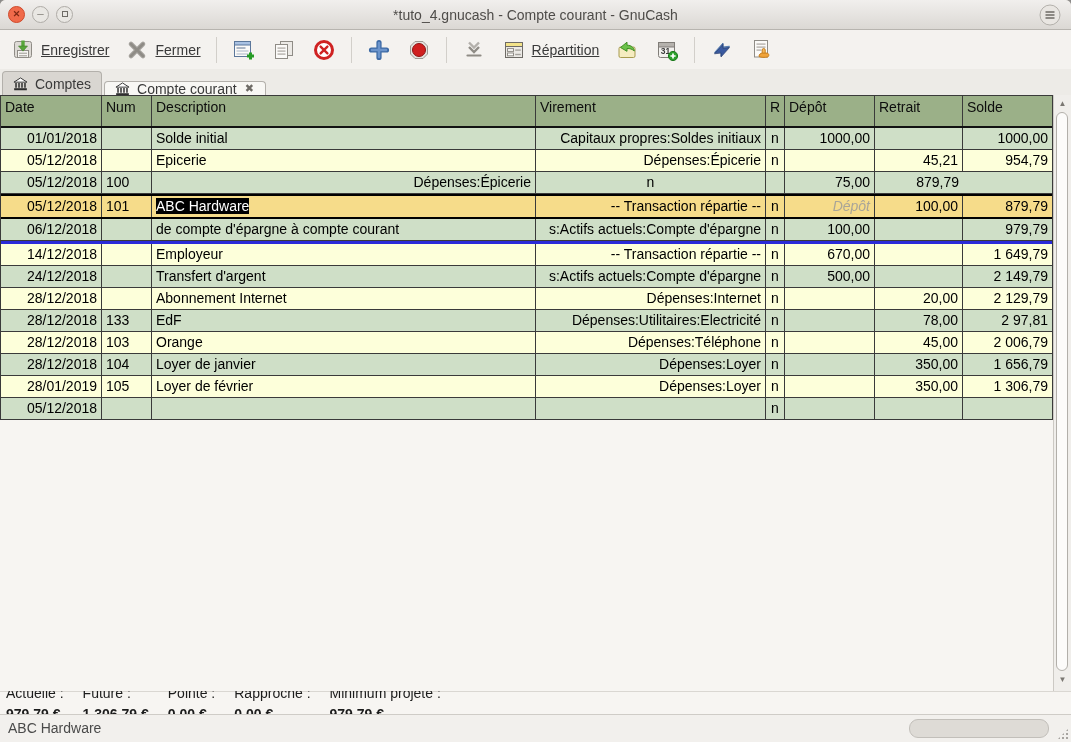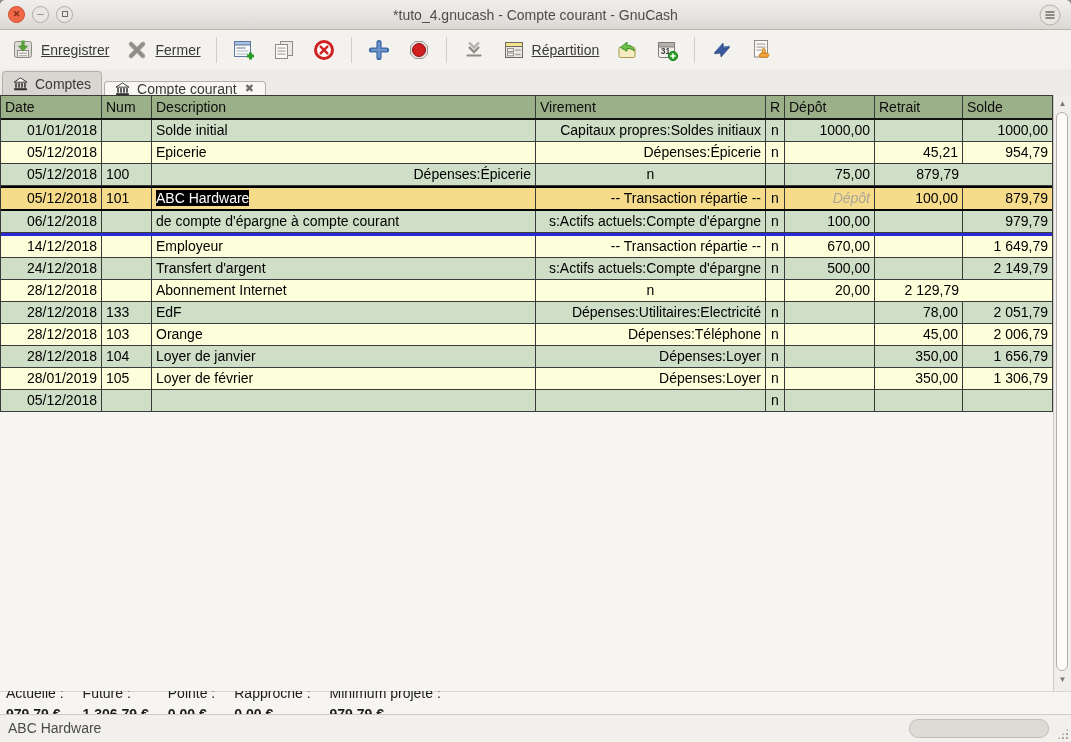--- a/index.html
+++ b/index.html
@@ -46,21 +46,21 @@
     display:flex; align-items:center; gap:7px; height:24px; padding:0 10px;
     background:#d9d6d1; border:1px solid #b3b0ab; border-bottom:none;
     border-radius:4px 4px 0 0; font-size:14px; color:#3a3a3a;
   }
   .tab.active { background:#f8f7f4; height:14px;text-align:center; }
   .tabclose { font-size:11px; color:#6e6b66; padding:0 1px; cursor:default; }
   
   .register { position:relative; flex:1 1 auto; background:#f7f5f2; overflow:hidden; }
   .rtable { position:absolute; left:0; top:0; width:1053px; border:1px solid var(--grid-border); border-bottom:none; }
   .rrow, .rheader { display:grid; grid-template-columns:101px 50px 384px 230px 19px 90px 88px auto; }
-  .rheader { background:var(--header-bg); border-bottom:2px solid #121212; height:24px; }
+  .rheader { background:var(--header-bg); border-bottom:2px solid #121212; height:32px; }
   .hcell { font-size:14px; color:#0d0d0d; line-height:22px; padding:0 4px; border-right:1px solid var(--grid-border); overflow:hidden; white-space:nowrap; }
   .hcell:last-child { border-right:none; }
   .rrow { height:22px; border-bottom:1px solid var(--grid-border); }
   .rrow.green { background:var(--row-green); }
   .rrow.yellow { background:var(--row-yellow); }
   .rrow.sel { background:var(--row-selected); height:25px; border-top:2px solid #000; border-bottom:2px solid #000; }
   .rcell { font-size:14px; color:#000; line-height:21px; padding:0 4px; border-right:1px solid var(--grid-border); overflow:hidden; white-space:nowrap; }
   .rcell:last-child { border-right:none; }
   .rrow.sel .rcell { line-height:21px; }
   .al-r { text-align:right; }
@@ -344,34 +344,35 @@
             <div class="rcell al-r">s:Actifs actuels:Compte d'épargne</div>
             <div class="rcell al-c">n</div>
             <div class="rcell al-r">500,00</div>
             <div class="rcell al-r"></div>
             <div class="rcell al-r">2 149,79</div>
           </div>
           <div class="rrow yellow">
             <div class="rcell al-r">28/12/2018</div>
             <div class="rcell"></div>
             <div class="rcell">Abonnement Internet</div>
+            <div class="rcell al-r">Dépenses:Internet</div>
             <div class="rcell al-c">n</div>
             <div class="rcell al-r"></div>
             <div class="rcell al-r">20,00</div>
             <div class="rcell al-r">2 129,79</div>
           </div>
           <div class="rrow green">
             <div class="rcell al-r">28/12/2018</div>
             <div class="rcell">133</div>
             <div class="rcell">EdF</div>
             <div class="rcell al-r">Dépenses:Utilitaires:Electricité</div>
             <div class="rcell al-c">n</div>
             <div class="rcell al-r"></div>
             <div class="rcell al-r">78,00</div>
-            <div class="rcell al-r">2 051,79</div>
+            <div class="rcell al-r">2 97,81</div>
           </div>
           <div class="rrow yellow">
             <div class="rcell al-r">28/12/2018</div>
             <div class="rcell">103</div>
             <div class="rcell">Orange</div>
             <div class="rcell al-r">Dépenses:Téléphone</div>
             <div class="rcell al-c">n</div>
             <div class="rcell al-r"></div>
             <div class="rcell al-r">45,00</div>
             <div class="rcell al-r">2 006,79</div>

